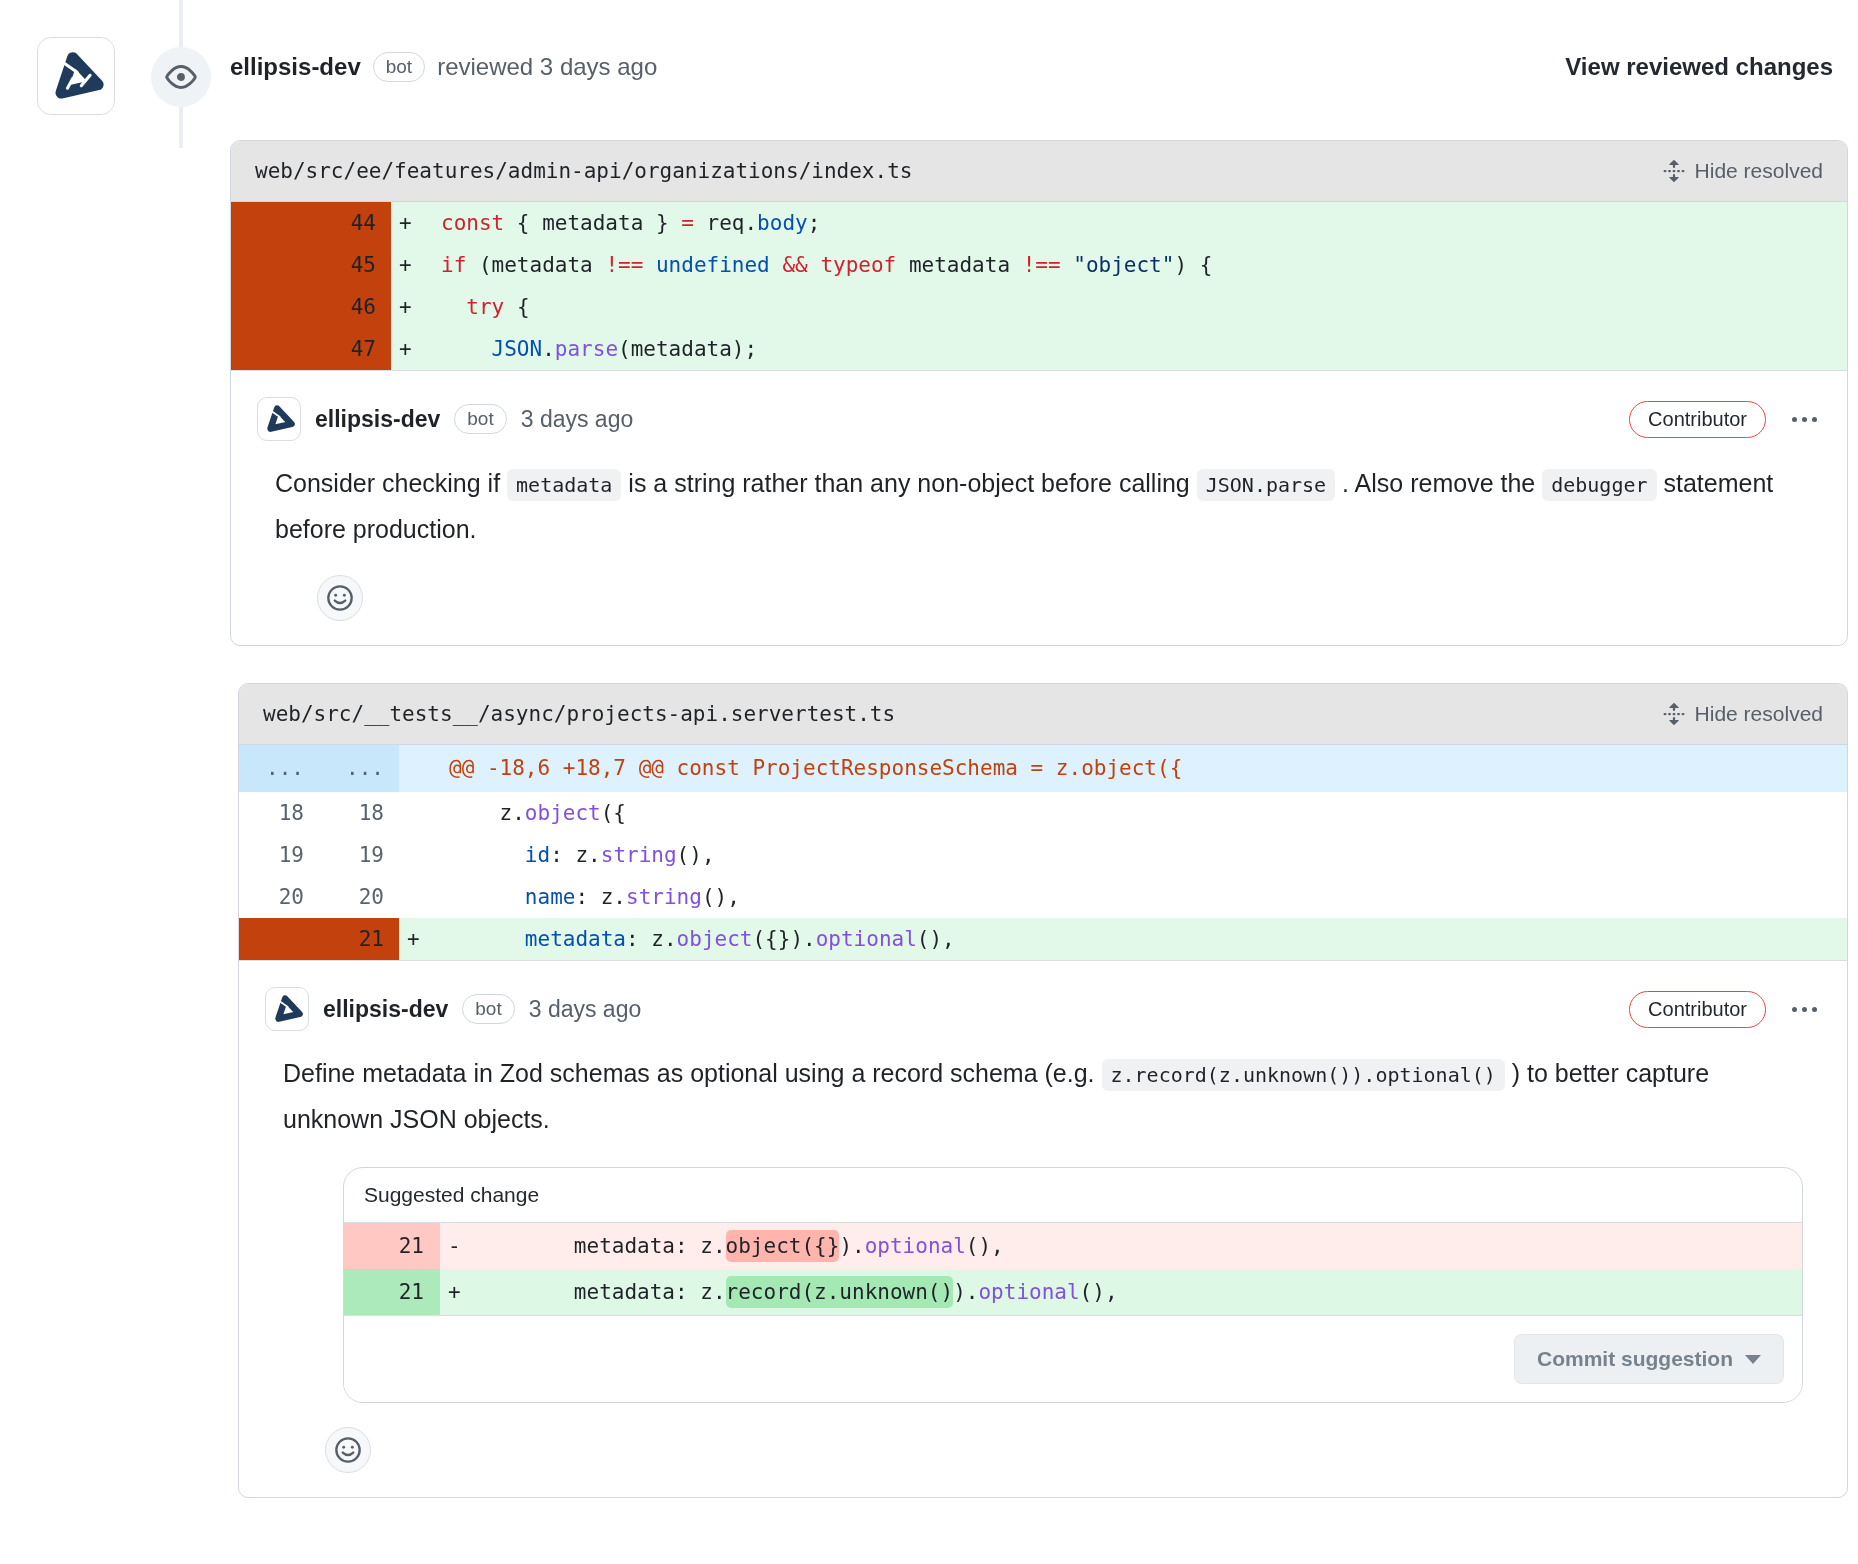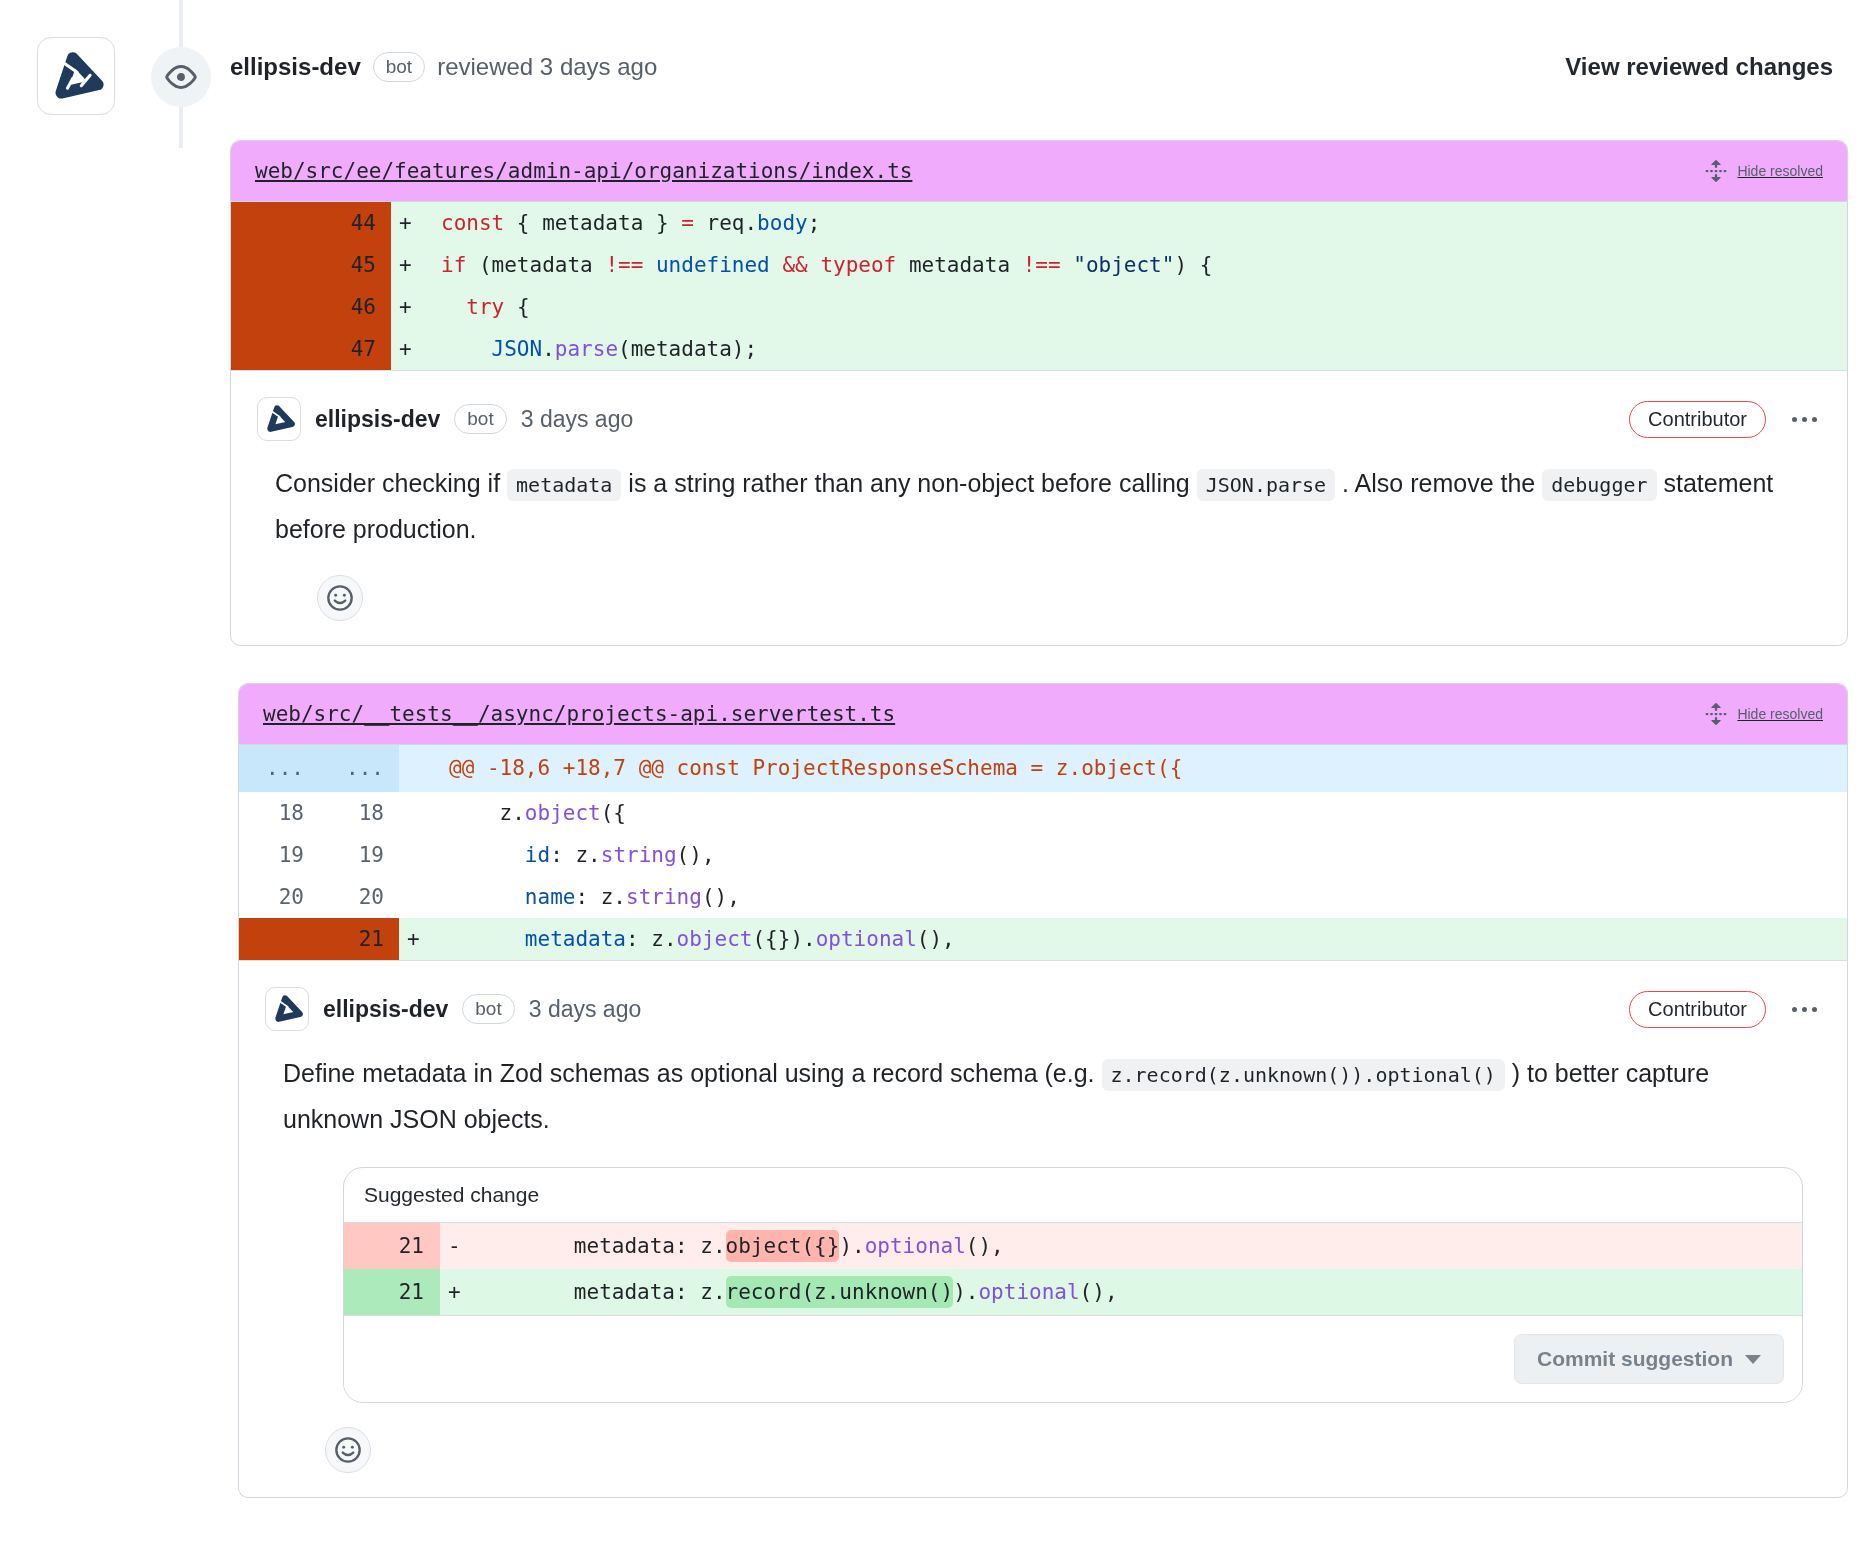--- a/index.html
+++ b/index.html
@@ -18,25 +18,25 @@
   .review-header { position:absolute; left:230px; top:52px; right:25px; display:flex; align-items:center; gap:12px; }
   .author-name { font-weight:700; font-size:24px; color:#1f2328; text-decoration:none; }
   .bot-badge { border:1px solid #d0d7de; border-radius:999px; padding:2px 12px; font-size:19px; color:#57606a; line-height:24px; }
   .muted-text { color:#57606a; font-size:24px; }
   .view-changes { margin-left:auto; font-weight:700; font-size:24px; color:#24292f; text-decoration:none; cursor:pointer; }
 
   
   .cards { position:absolute; left:230px; top:140px; width:1618px; }
   .card { border:1px solid #d0d7de; border-radius:10px; background:#fff; overflow:hidden; }
   .card + .card { margin-top:37px;margin-left:8px; }
-  .file-header { display:flex; align-items:center; justify-content:space-between; background:#f0abfc;
-                 padding:18px 24px; border-bottom:1px solid #d0d7de;text-decoration:underline; }
+  .file-header { display:flex; align-items:center; justify-content:space-between; background:#e5e5e5;
+                 padding:18px 24px; border-bottom:1px solid #d0d7de; }
   .file-path { font-family:"DejaVu Sans Mono", monospace; font-size:21px; color:#1f2328; text-decoration:none; }
-  .hide-resolved { display:flex; align-items:center; gap:9px; background:none; border:none; cursor:pointer;
-                   font-family:"Liberation Sans", sans-serif; font-size:14px; color:#57606a; }
+  .hide-resolved { display:flex; gap:9px; background:none; border:none; cursor:pointer;
+                   font-family:"Liberation Sans", sans-serif; font-size:21px; color:#57606a; }
 
   
   .diff { border-bottom:1px solid #d8dee4; }
   .diff-row { display:grid; grid-template-columns:80px 80px 38px 1fr; min-height:42px;
               font-family:"DejaVu Sans Mono", monospace; font-size:21px; line-height:42px; }
   .gut { text-align:right; padding-right:15px; color:#59636e; }
   .sign { padding-left:8px; color:#1f2328; }
   .code { white-space:pre; padding-left:12px; color:#1f2328; overflow:hidden; }
   .row-add .gut { background:#c2410c; color:#1f2328; }
   .row-add .sign, .row-add .code { background:#e2f8e9; }

